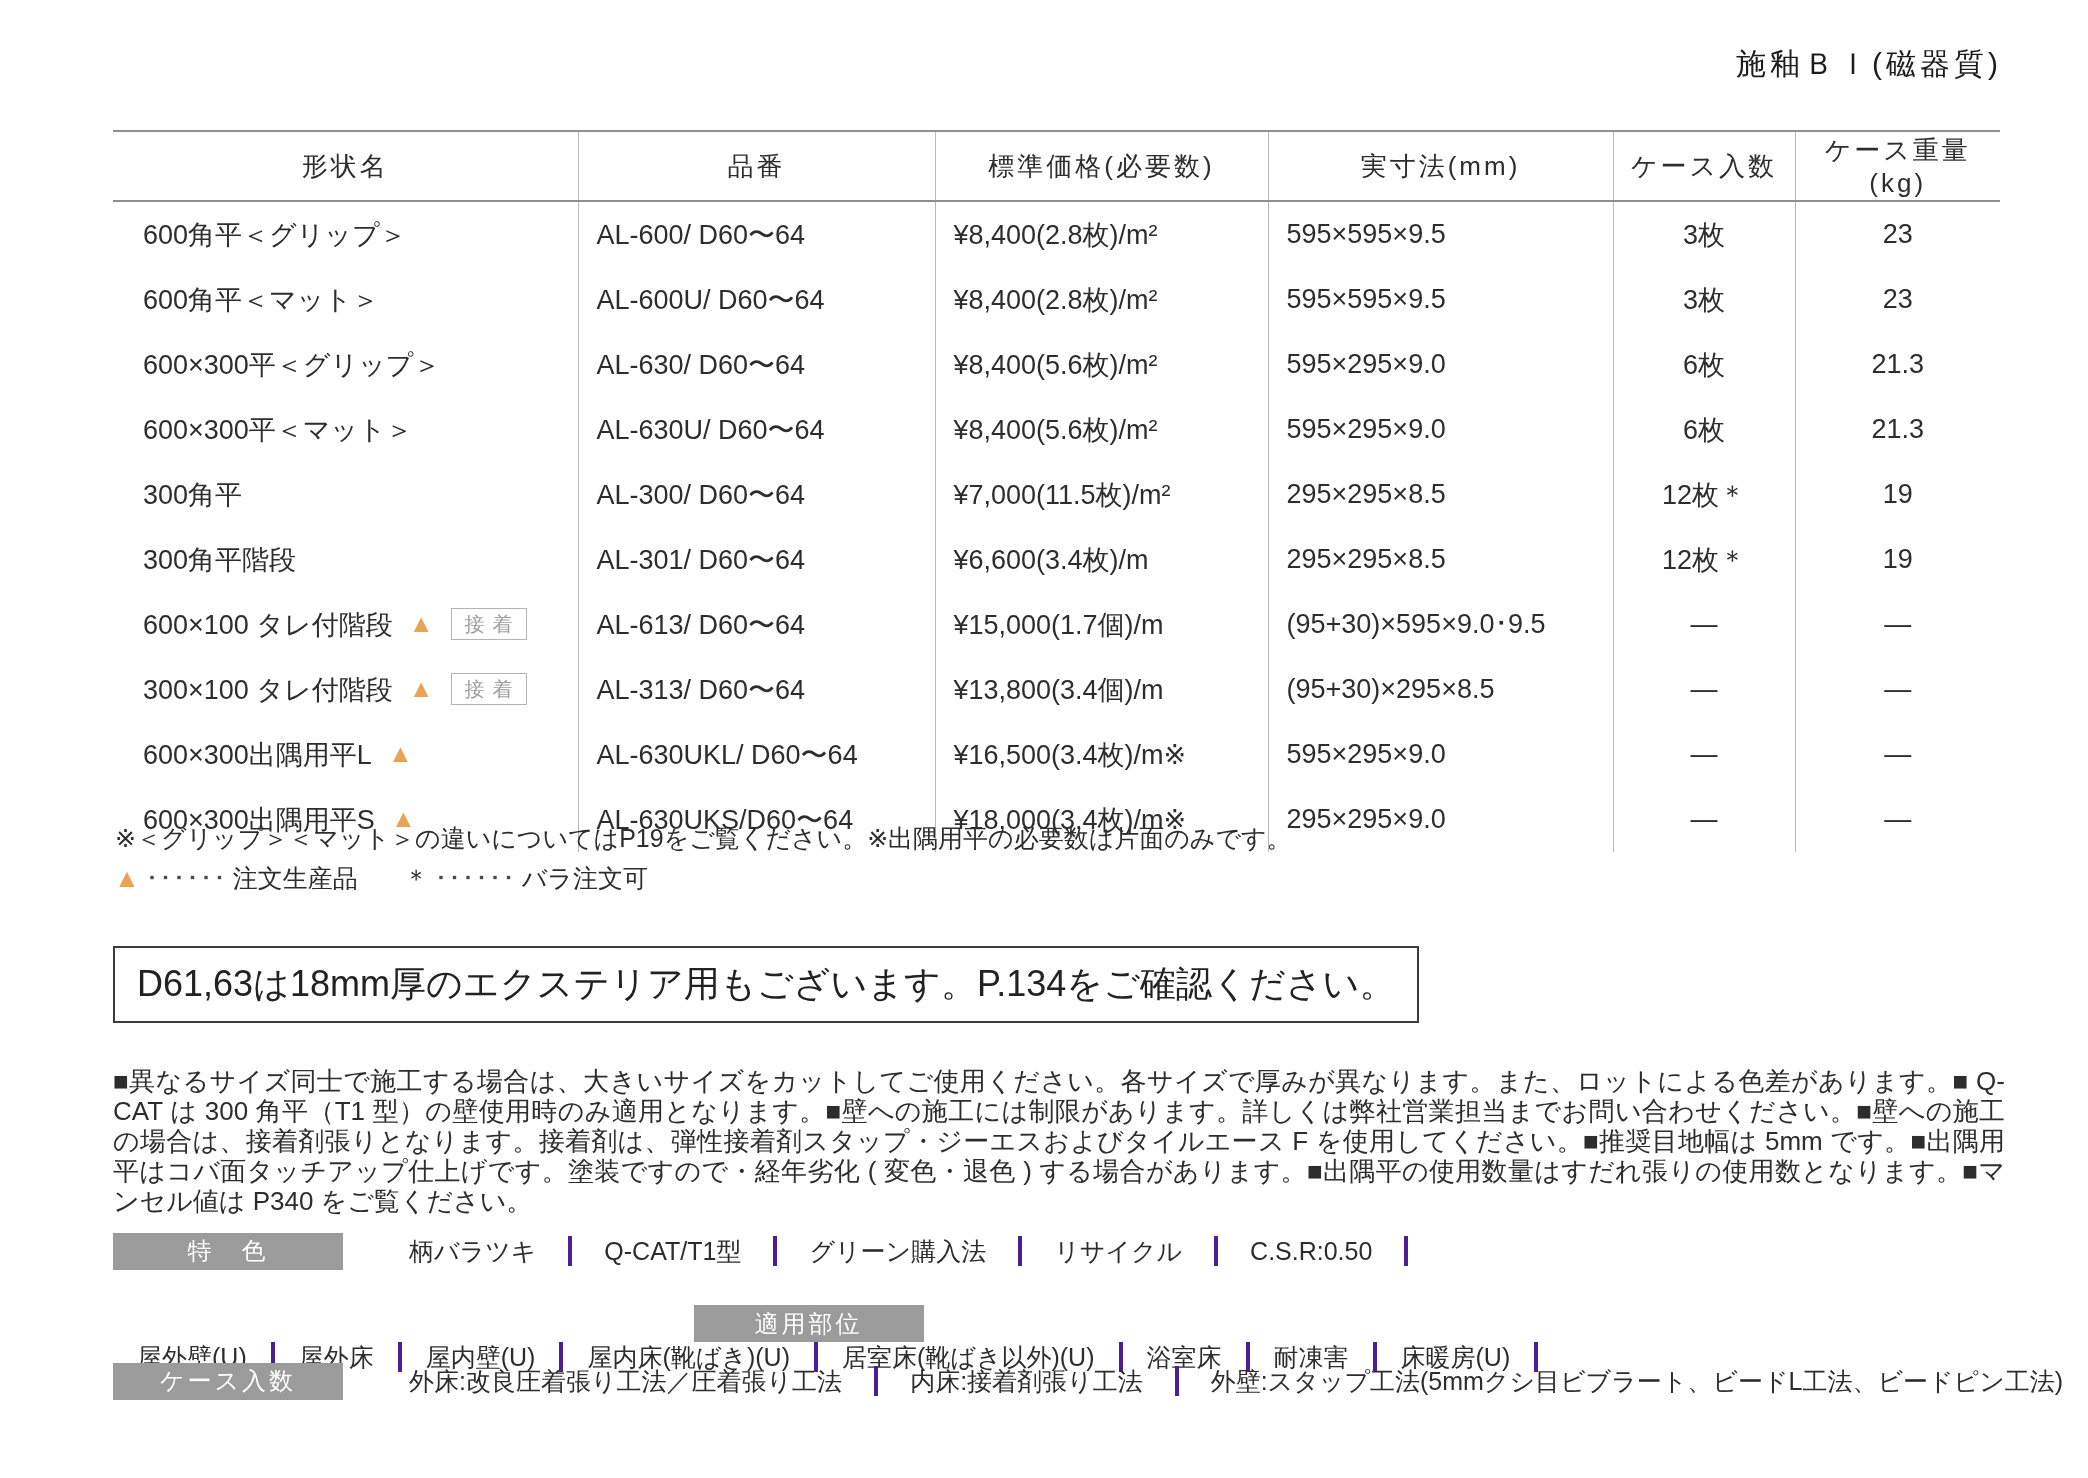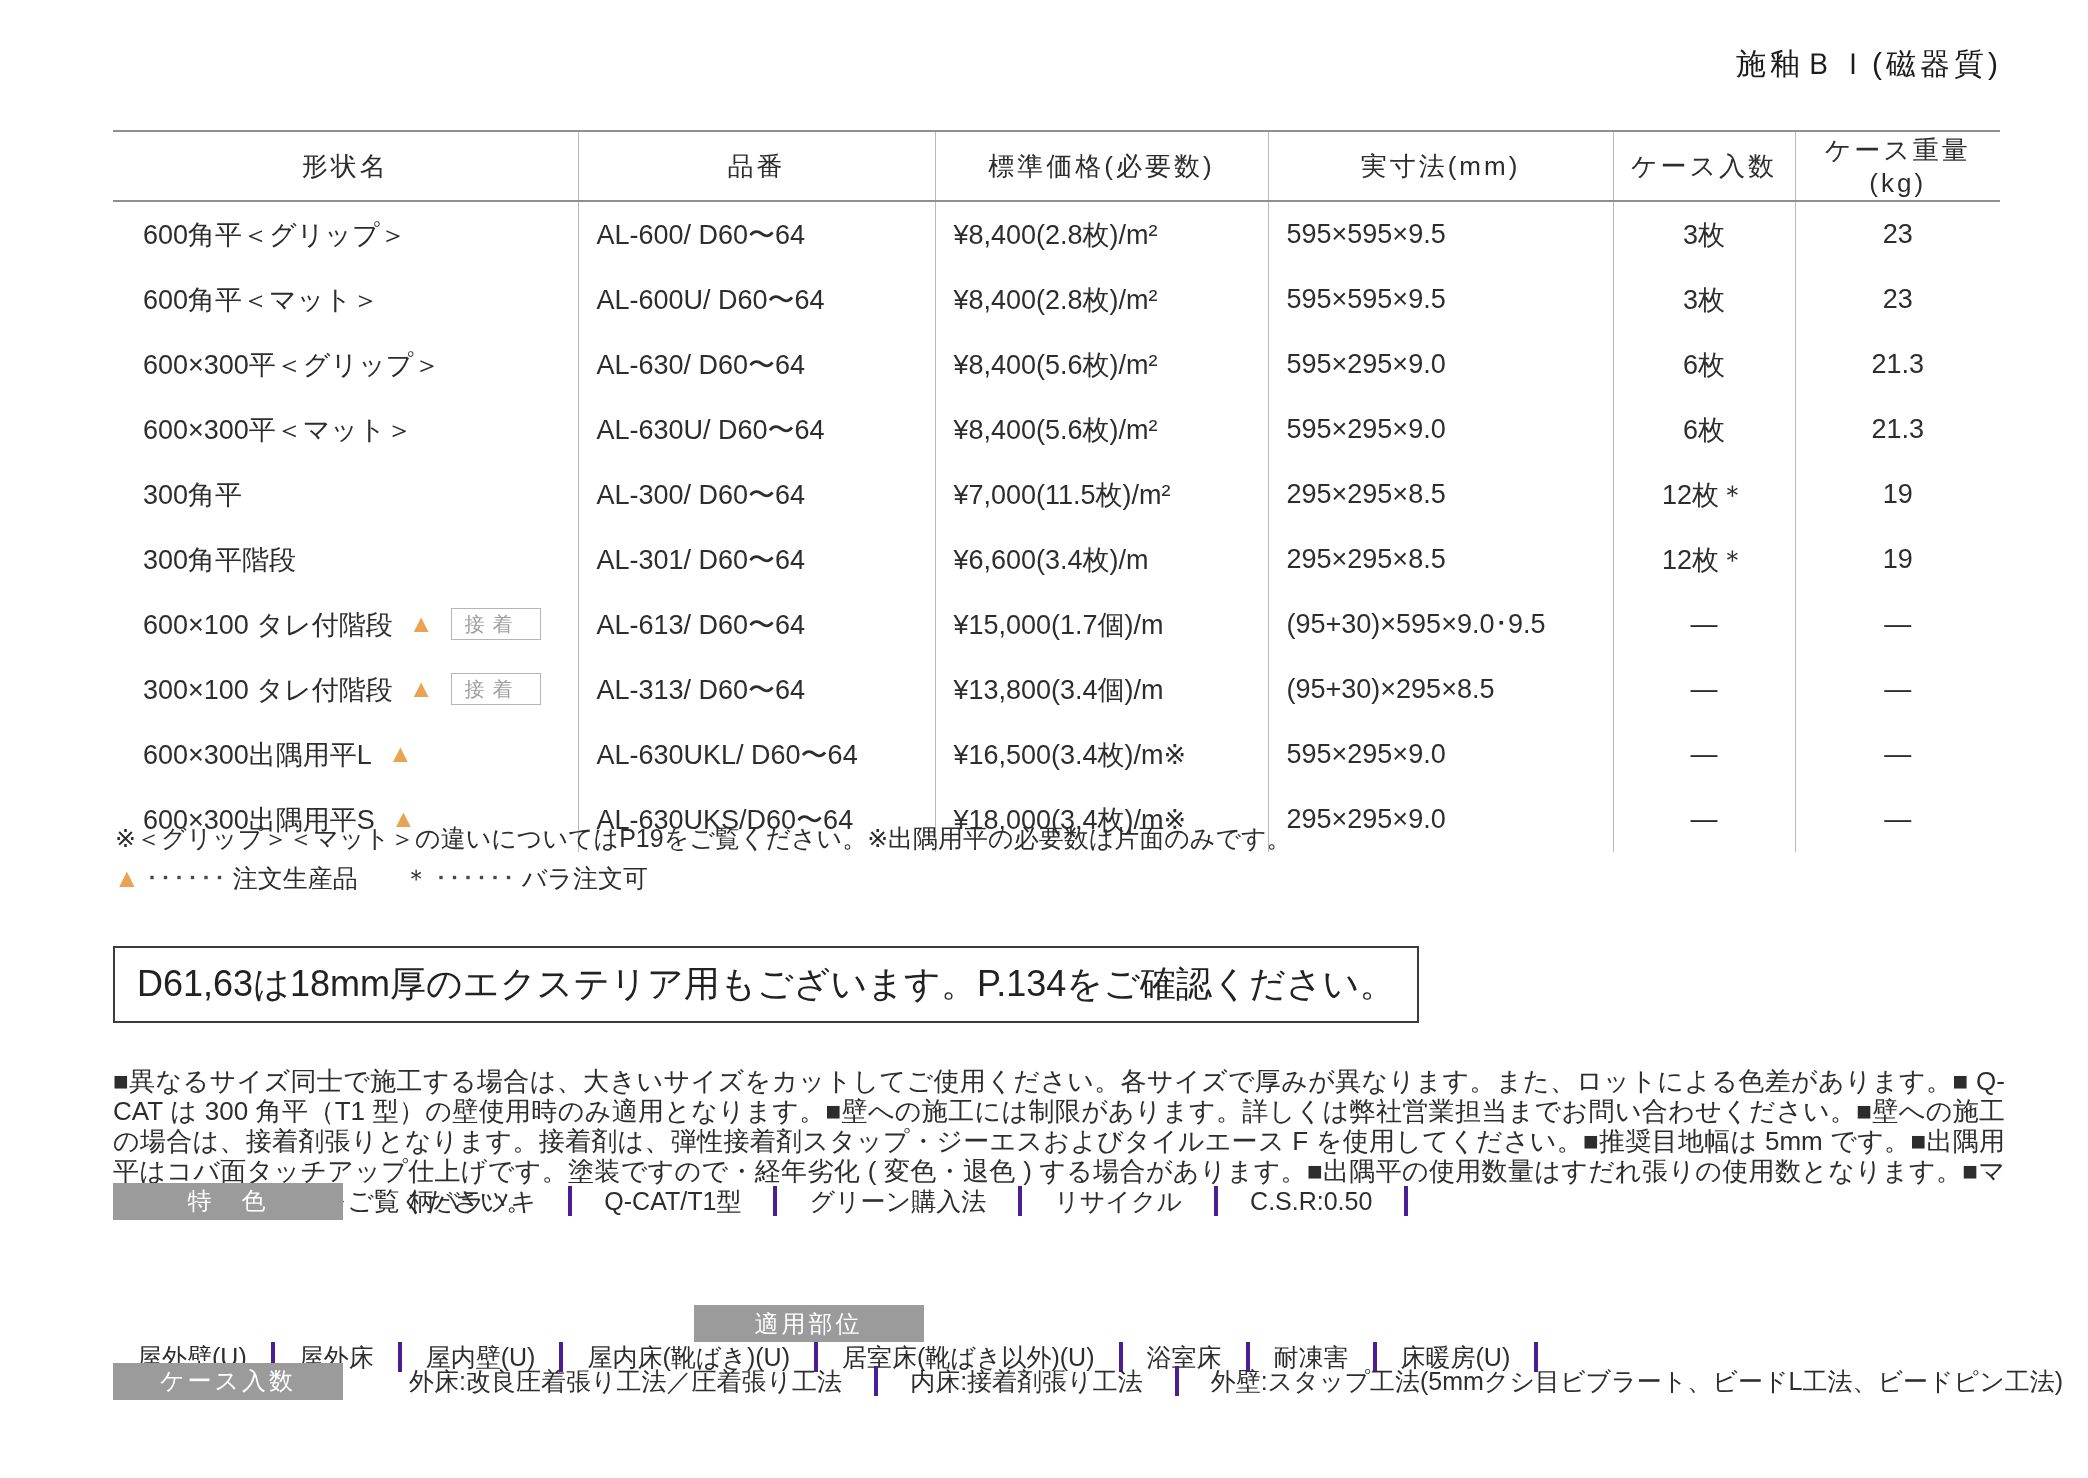--- a/index.html
+++ b/index.html
@@ -28,21 +28,21 @@
     height:63px;font-size:27px;vertical-align:middle;color:#2d2d2d;
   }
   table.spec th:not(:last-child),
   table.spec td:not(:last-child){border-right:1px solid #b8b8b8;}
   td.c-shape{padding-left:30px;text-align:left;}
   td.c-code,td.c-price,td.c-size{padding-left:18px;text-align:left;margin-left:8px;}
   td.c-qty,td.c-wt{text-align:center;}
   .tri{color:#E9A353;font-size:25px;margin-left:16px;vertical-align:2px;}
   .adh{
     display:inline-block;border:1px solid #b5b5b5;color:#9e9e9e;
-    font-size:20px;line-height:1;padding:5px 20px 5px 12px;margin-left:18px;
+    font-size:20px;line-height:1;padding:5px 6px 5px 12px;margin-left:18px;
     letter-spacing:8px;vertical-align:3px;background:#fff;
   }
   
   .note1{position:absolute;left:115px;top:822px;font-size:25px;color:#2d2d2d;}
   .legend{position:absolute;left:114px;top:862px;font-size:25px;color:#2d2d2d;}
   .legend .tri2{color:#E9A353;font-size:26px;}
   .legend .dots{color:#4a4a4a;letter-spacing:1px;margin:0 6px;}
   .legend .grp2{margin-left:46px;}
   
   .callout{
@@ -63,21 +63,21 @@
   .spec-row .badge{
     width:230px;height:37px;background:#9B9B9B;color:#ffffff;
     display:flex;align-items:center;justify-content:center;
     font-size:24px;letter-spacing:3px;flex:none;margin-right:34px;
   }
   .spec-item{
     font-size:25px;line-height:30px;padding:0 32px;white-space:nowrap;
     border-right:4px solid #4c1d95;color:#2d2d2d;
   }
   .row-tekiyo .spec-item{padding:0 24px;}
-  .row-tokushoku{top:1182px;align-items:center;}
+  .row-tokushoku{top:1232px;align-items:center;}
   .row-tekiyo{top:1305px;flex-direction:column;}
   .row-suisho{top:1362px;}
 </style>
 </head>
 <body>
 
 <div class="page-title">施釉ＢＩ(磁器質)</div>
 
 <table class="spec">
   <colgroup>

